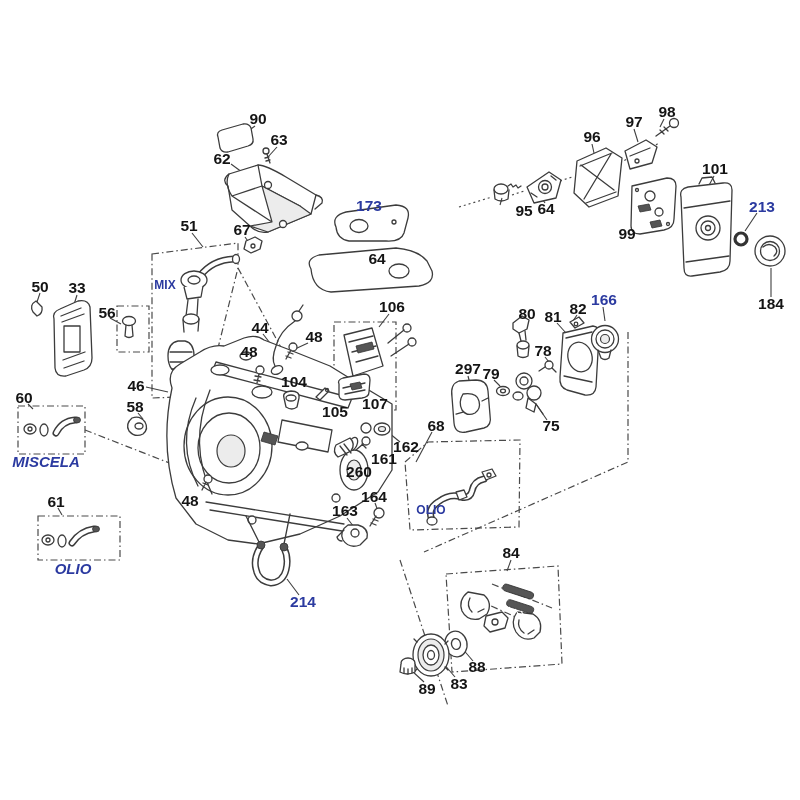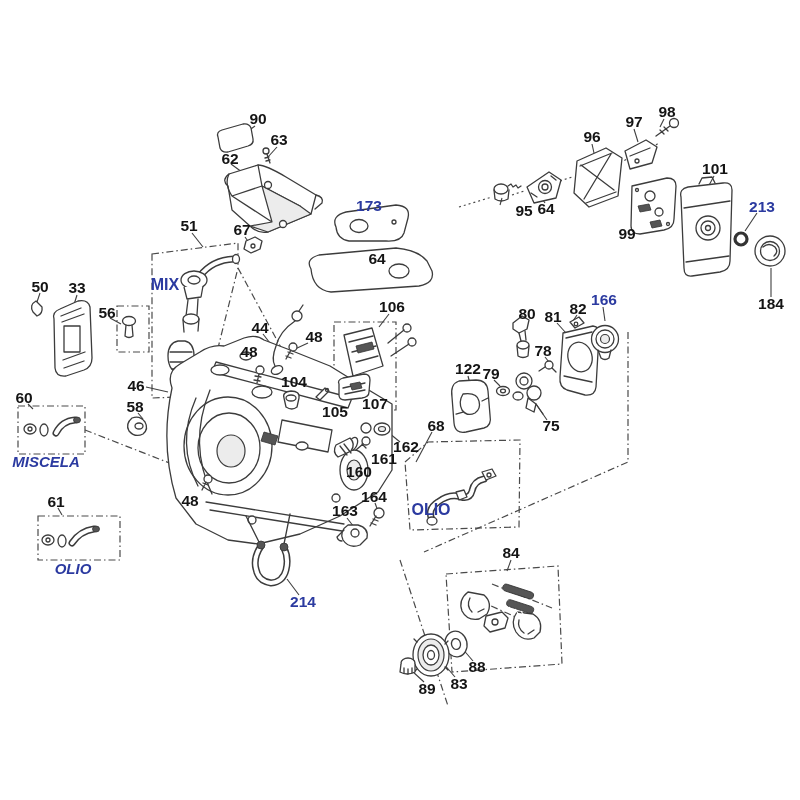--- a/index.html
+++ b/index.html
@@ -3,21 +3,21 @@
 <meta charset="utf-8">
 <style>
   html,body{margin:0;padding:0;background:#fff;}
   #stage{position:relative;width:800px;height:800px;background:#fff;overflow:hidden;
          font-family:"Liberation Sans",sans-serif;}
   #art{position:absolute;left:0;top:0;}
   #labels{position:absolute;left:0;top:0;width:800px;height:800px;pointer-events:none;}
   .lbl{position:absolute;transform:translate(-50%,-50%);
        font:bold 15.5px "Liberation Sans",sans-serif;color:#141414;white-space:nowrap;}
   .lbl.blue{color:#2b3aa0;}
-  .lbl.caption{font-size:16px;}
+  .lbl.caption{font-size:12px;}
   .lbl.caption-italic{font-size:15px;font-style:italic;}
   
   .ln{fill:none;stroke:#3c3c3c;stroke-width:1.3;stroke-linejoin:round;stroke-linecap:round;}
   .pt{fill:#ffffff;stroke:#3c3c3c;stroke-width:1.3;stroke-linejoin:round;}
   .pt2{fill:#ececec;stroke:#3c3c3c;stroke-width:1.2;stroke-linejoin:round;}
   .dk{fill:#555;stroke:#333;stroke-width:.8;}
   .leader{fill:none;stroke:#3f3f3f;stroke-width:1.1;}
   .dashbox{fill:none;stroke:#4a4a4a;stroke-width:1.2;stroke-dasharray:7 3 1.5 3;}
   .dots{fill:none;stroke:#4a4a4a;stroke-width:1.2;stroke-dasharray:2 3;}
   .tube{fill:none;stroke:#3c3c3c;stroke-width:7;stroke-linecap:round;}
@@ -404,21 +404,21 @@
   <g>
     <ellipse class="pt" cx="408" cy="663" rx="7" ry="5"></ellipse>
     <path class="pt" d="M401,664 l-1,8 q7,4 15,0 l0,-8"></path>
     <path class="ln" d="M404,668 l0,5 M408,669 l0,5 M412,668 l0,5"></path>
   </g>
 </svg>
 
 <div id="labels">
       <span class="lbl" style="left: 258px; top: 119px;">90</span>
       <span class="lbl" style="left: 279px; top: 140px;">63</span>
-      <span class="lbl" style="left: 222px; top: 159px; margin-left: 8px;">62</span>
+      <span class="lbl" style="left: 222px; top: 159px;">62</span>
       <span class="lbl blue" style="left: 369px; top: 206px;">173</span>
       <span class="lbl" style="left: 189px; top: 226px;">51</span>
       <span class="lbl" style="left: 242px; top: 230px;">67</span>
       <span class="lbl" style="left: 377px; top: 259px;">64</span>
       <span class="lbl" style="left: 40px; top: 287px;">50</span>
       <span class="lbl" style="left: 77px; top: 288px;">33</span>
       <span class="lbl" style="left: 107px; top: 313px;">56</span>
       <span class="lbl blue caption" style="left: 165px; top: 285px;">MIX</span>
       <span class="lbl" style="left: 260px; top: 328px;">44</span>
       <span class="lbl" style="left: 314px; top: 337px;">48</span>
@@ -429,21 +429,21 @@
       <span class="lbl blue caption-italic" style="left: 46px; top: 461px;">MISCELA</span>
       <span class="lbl" style="left: 56px; top: 502px;">61</span>
       <span class="lbl blue caption-italic" style="left: 73px; top: 568px;">OLIO</span>
       <span class="lbl" style="left: 190px; top: 501px;">48</span>
       <span class="lbl" style="left: 294px; top: 382px;">104</span>
       <span class="lbl" style="left: 335px; top: 412px;">105</span>
       <span class="lbl" style="left: 392px; top: 307px;">106</span>
       <span class="lbl" style="left: 375px; top: 404px;">107</span>
       <span class="lbl" style="left: 406px; top: 447px;">162</span>
       <span class="lbl" style="left: 384px; top: 459px;">161</span>
-      <span class="lbl" style="left: 359px; top: 472px;">160</span>
+      <span class="lbl" style="left: 359px; top: 472px;">260</span>
       <span class="lbl" style="left: 374px; top: 497px;">164</span>
       <span class="lbl" style="left: 345px; top: 511px;">163</span>
       <span class="lbl blue" style="left: 303px; top: 602px;">214</span>
       <span class="lbl" style="left: 436px; top: 426px;">68</span>
       <span class="lbl blue caption" style="left: 431px; top: 510px;">OLIO</span>
       <span class="lbl" style="left: 511px; top: 553px;">84</span>
       <span class="lbl" style="left: 477px; top: 667px;">88</span>
       <span class="lbl" style="left: 459px; top: 684px;">83</span>
       <span class="lbl" style="left: 427px; top: 689px;">89</span>
       <span class="lbl" style="left: 500px; top: 211px; margin-left: 24px;">95</span>
@@ -454,16 +454,16 @@
       <span class="lbl" style="left: 627px; top: 234px;">99</span>
       <span class="lbl" style="left: 715px; top: 169px;">101</span>
       <span class="lbl blue" style="left: 762px; top: 207px;">213</span>
       <span class="lbl" style="left: 771px; top: 304px;">184</span>
       <span class="lbl" style="left: 527px; top: 314px;">80</span>
       <span class="lbl" style="left: 553px; top: 317px;">81</span>
       <span class="lbl" style="left: 578px; top: 309px;">82</span>
       <span class="lbl" style="left: 543px; top: 351px;">78</span>
       <span class="lbl" style="left: 491px; top: 374px;">79</span>
       <span class="lbl" style="left: 551px; top: 426px;">75</span>
-      <span class="lbl" style="left: 468px; top: 369px;">122</span>
+      <span class="lbl" style="left: 468px; top: 369px;">297</span>
       <span class="lbl blue" style="left: 604px; top: 300px;">166</span>
     </div>
 </div>
 
 </body></html>

